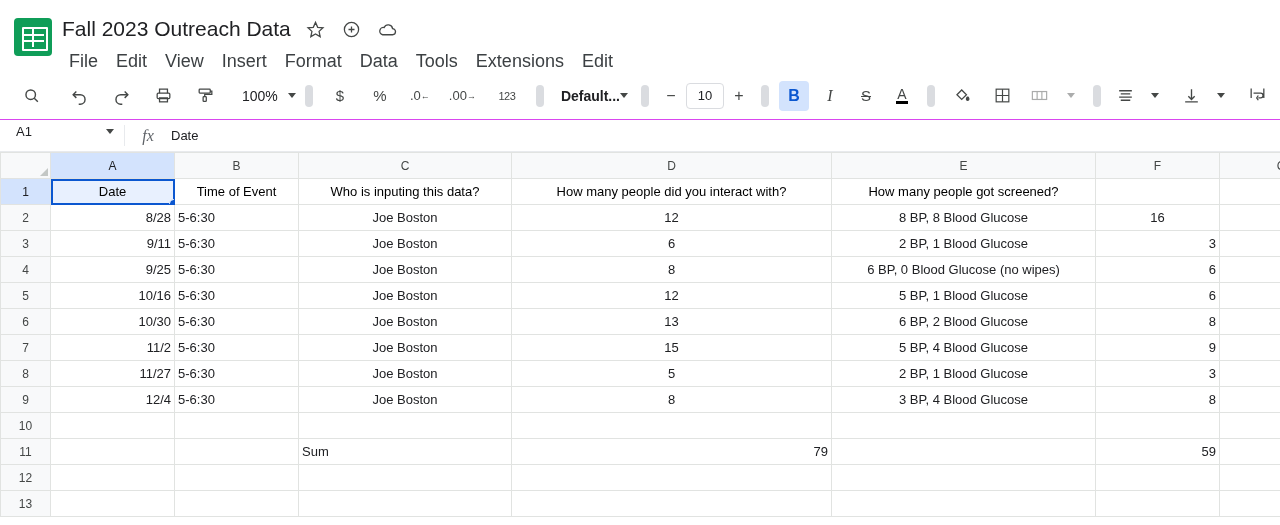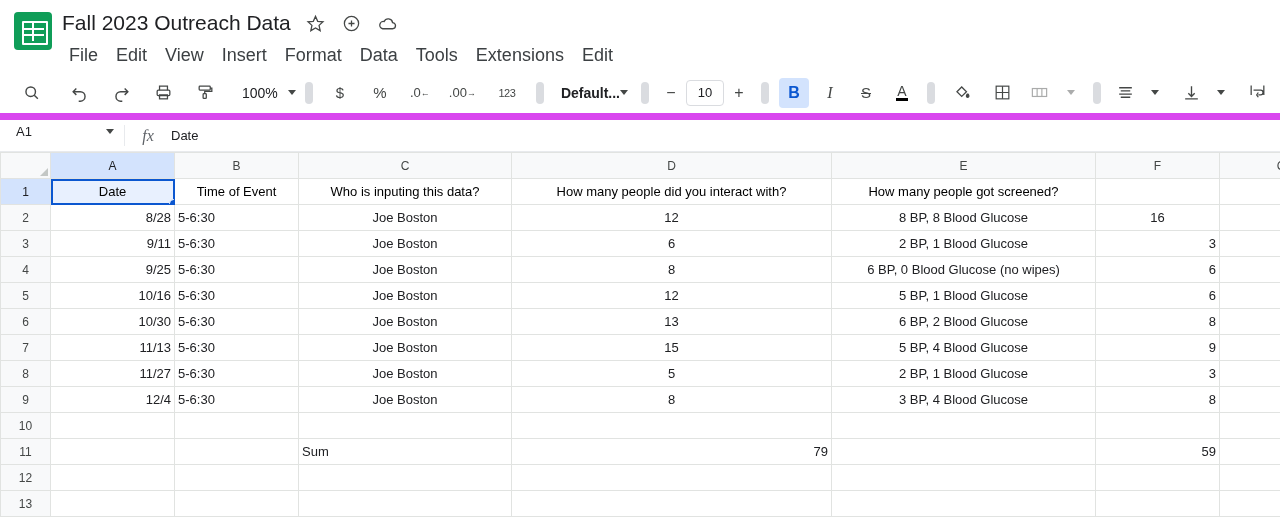--- a/index.html
+++ b/index.html
@@ -8,21 +8,21 @@
     font-family: "Liberation Sans", sans-serif;
     background: #ffffff;
     overflow: hidden;
     color: #202124;
   }
 
   
   .titlebar {
     display: flex;
     align-items: flex-start;
-    padding: 2px 0 0 14px;
+    padding: 8px 0 0 14px;
     height: 72px;
   }
   .doc-icon {
     width: 38px; height: 38px;
     background: #0f9d58;
     border-radius: 4px;
     margin-top: 10px;
     margin-right: 10px;
     position: relative;
     flex: 0 0 auto;
@@ -87,21 +87,21 @@
   }
   .menu-item:first-child { margin-left: -2px; }
 
   
   .toolbar {
     height: 48px;
     display: flex;
     align-items: center;
     gap: 0;
     padding: 0 10px;
-    border-bottom: 7px solid #d946ef;
+    border-bottom: 1px solid #d946ef;
     background: #ffffff;
   }
   .tb {
     height: 30px;
     min-width: 30px;
     display: inline-flex;
     align-items: center;
     justify-content: center;
     border-radius: 4px;
     color: #444746;
@@ -575,21 +575,21 @@
       <td class="left">5-6:30</td>
       <td class="center">Joe Boston</td>
       <td class="center">13</td>
       <td class="center">6 BP, 2 Blood Glucose</td>
       <td class="right">8</td>
       <td></td>
     </tr>
 
     <tr>
       <td class="rowhead">7</td>
-      <td class="right">11/13</td>
+      <td class="right">11/2</td>
       <td class="left">5-6:30</td>
       <td class="center">Joe Boston</td>
       <td class="center">15</td>
       <td class="center">5 BP, 4 Blood Glucose</td>
       <td class="right">9</td>
       <td></td>
     </tr>
 
     <tr>
       <td class="rowhead">8</td>

